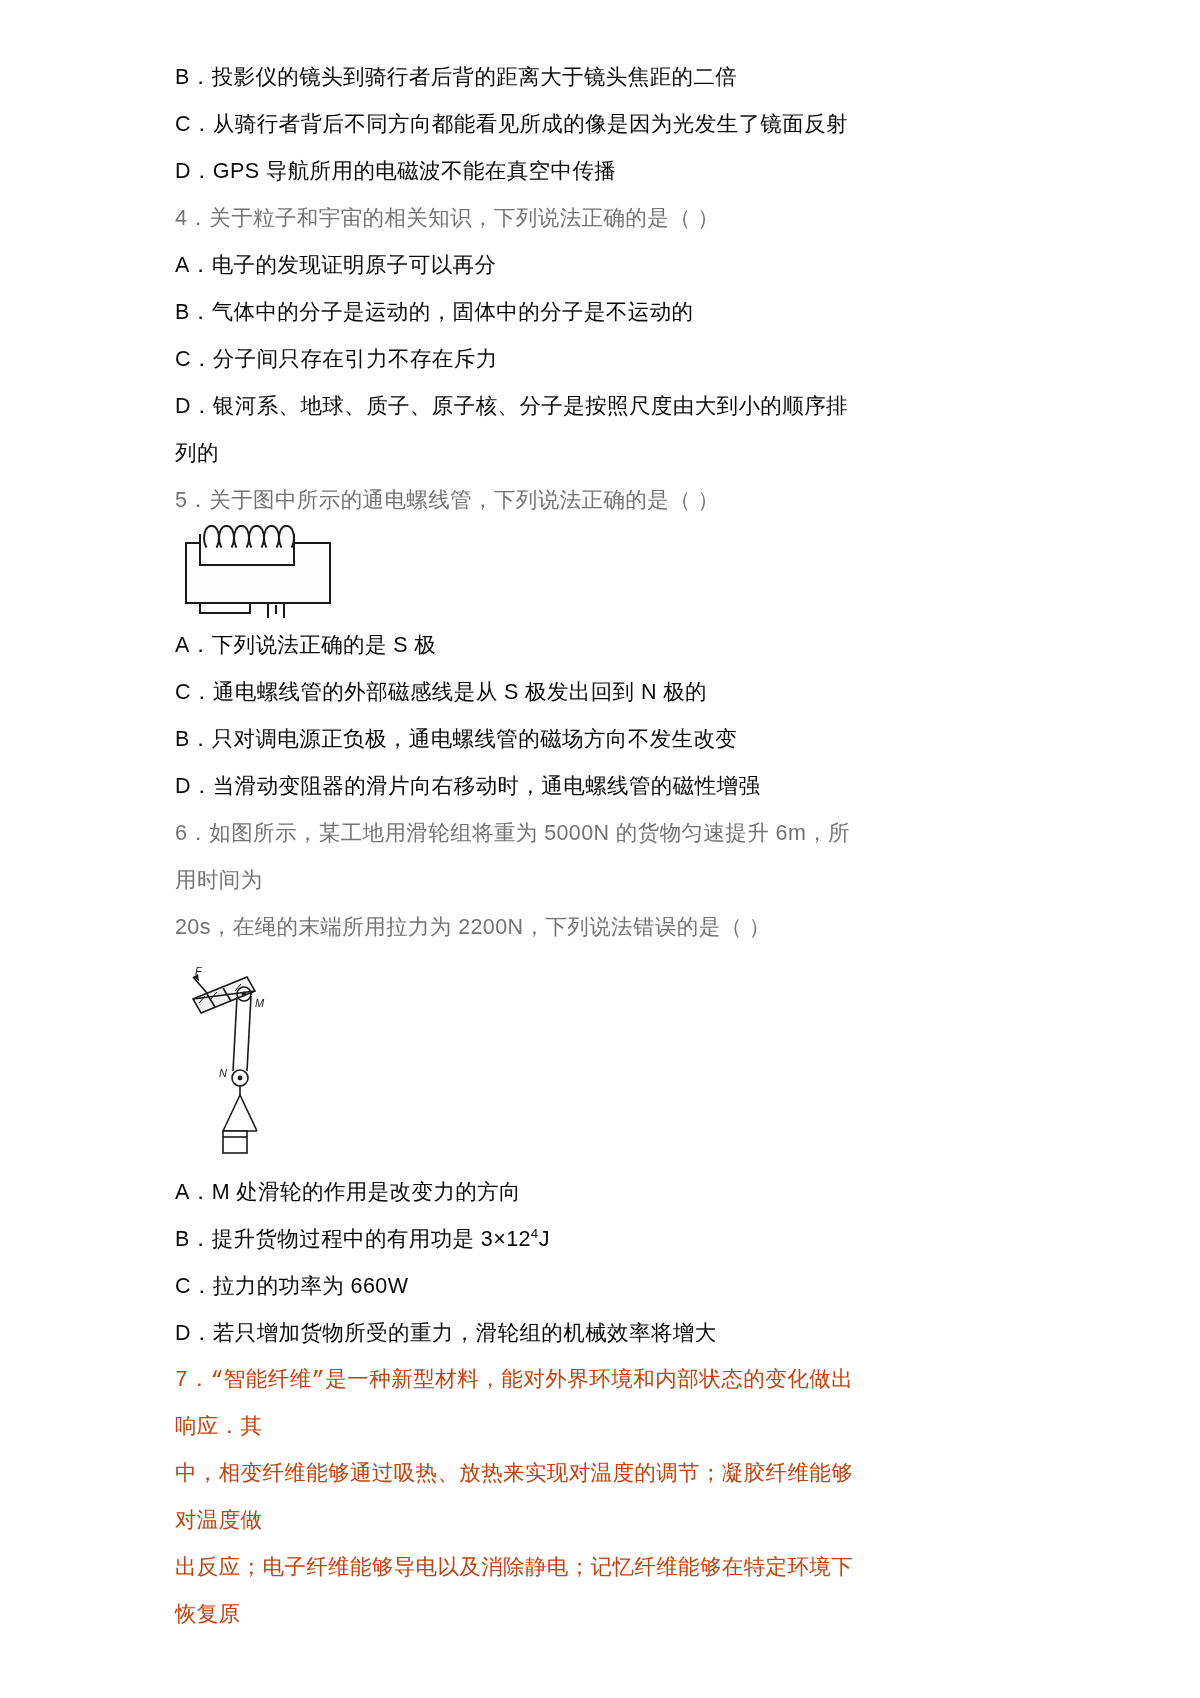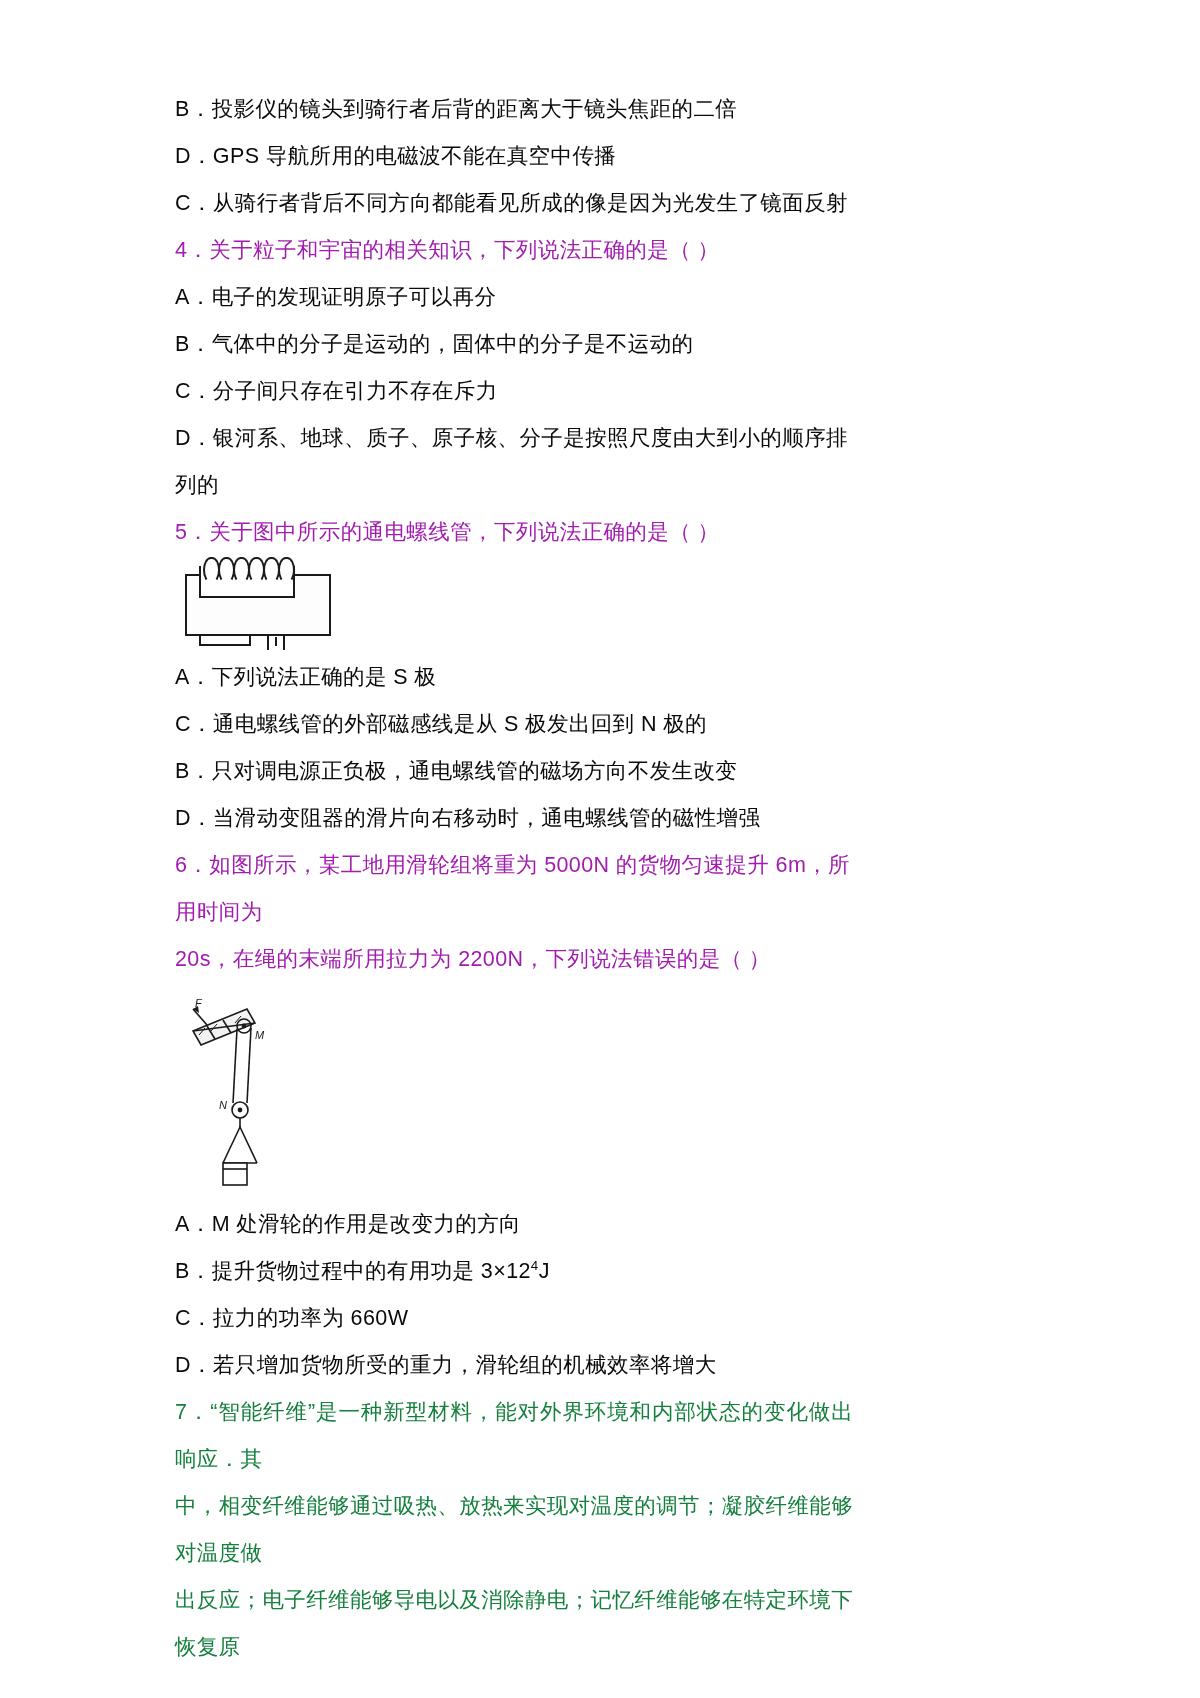--- a/index.html
+++ b/index.html
@@ -11,41 +11,42 @@
     width: 1200px;
     height: 1698px;
     font-family: "Liberation Sans", sans-serif;
     color: #000000;
   }
   .page {
     position: relative;
     width: 1028px;
     height: 1698px;
     box-sizing: border-box;
-    padding: 86px 175px 0 175px;
+    padding: 54px 175px 0 175px;
   }
   .opt {
     font-size: 21.5px;
     line-height: 47px;
     letter-spacing: 0.4px;
     color: #0a0a0a;
   }
   .q {
     font-size: 21.5px;
     line-height: 47px;
     letter-spacing: 0.4px;
-    color: #a21caf;
+    color: #737373;
   }
   .para {
     font-size: 21.5px;
     line-height: 47px;
     letter-spacing: 0.3px;
-    color: #15803d;
+    color: #c2410c;
     text-align: justify;
     text-justify: inter-character;
+    font-family: Liberation Mono, monospace;
   }
   sup {
     font-size: 0.62em;
     vertical-align: super;
     line-height: 0;
   }
   
   .fig-solenoid {
     margin: 10px 0 6px 10px;
     width: 150px;
@@ -105,22 +106,22 @@
     height: 200px;
     position: relative;
   }
 </style>
 </head>
 <body>
 
 <div class="page">
 
   <div class="opt">B．投影仪的镜头到骑行者后背的距离大于镜头焦距的二倍</div>
+  <div class="opt">C．从骑行者背后不同方向都能看见所成的像是因为光发生了镜面反射</div>
   <div class="opt">D．GPS 导航所用的电磁波不能在真空中传播</div>
-  <div class="opt">C．从骑行者背后不同方向都能看见所成的像是因为光发生了镜面反射</div>
 
   <div class="q">4．关于粒子和宇宙的相关知识，下列说法正确的是（      ）</div>
   <div class="opt">A．电子的发现证明原子可以再分</div>
   <div class="opt">B．气体中的分子是运动的，固体中的分子是不运动的</div>
   <div class="opt">C．分子间只存在引力不存在斥力</div>
   <div class="opt">D．银河系、地球、质子、原子核、分子是按照尺度由大到小的顺序排列的</div>
 
   <div class="q">5．关于图中所示的通电螺线管，下列说法正确的是（      ）</div>
 
   <div class="fig-solenoid">

